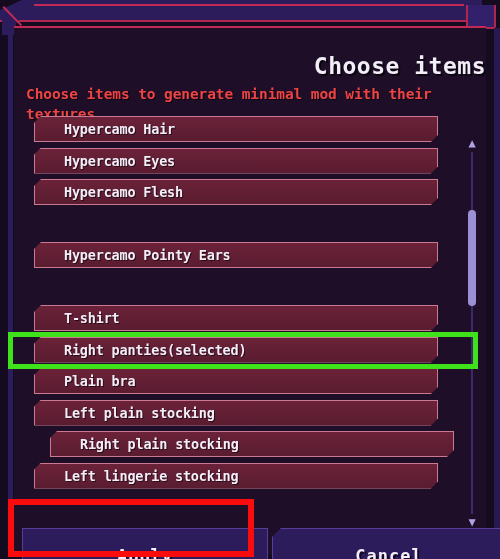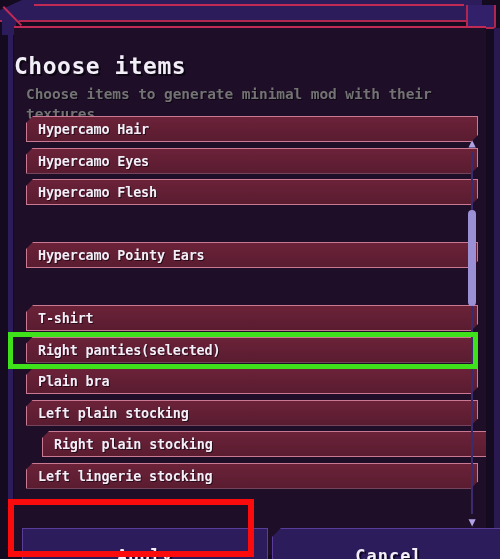--- a/index.html
+++ b/index.html
@@ -86,59 +86,60 @@
     right: 0px; top: 28px;
     width: 6px; height: 531px;
     background: #2a1850;
   }
 
   
   #dialog-title {
     position: absolute;
     left: 0; top: 25px;
     width: 472px;
-    text-align: left;
+    text-align: right;
     color: #f2eef7;
     font-size: 23px;
     font-weight: bold;
     letter-spacing: 0.5px;
     text-shadow: 2px 2px 0 #0c0512;
   }
   #dialog-description {
     position: absolute;
     left: 12px; top: 56px;
     width: 452px;
-    color: #737373;
+    color: #ef4444;
     font-size: 14.5px;
     font-weight: bold;
     line-height: 20px;
     letter-spacing: -0.1px;
     text-shadow: 1px 1px 0 #0c0512;
   }
 
   
   #item-list {
     position: absolute;
     left: 0px; top: 88px;
     width: 472px;
     height: 410px;
     overflow: hidden;
   }
   .list-item {
     position: absolute;
-    left: 12px;
-    width: 452px;
+    left: 20px;
+    width: 404px;
     height: 26px;
     background: linear-gradient(180deg, #6b2239 0%, #5a1c30 100%);
     border: 1px solid #c97a92;
     box-sizing: border-box;
     clip-path: polygon(7px 0, 100% 0, 100% calc(100% - 7px), calc(100% - 7px) 100%, 0 100%, 0 7px);
     display: flex;
     align-items: center;
     cursor: pointer;
+    padding-left: 18px;
   }
   .list-item .label {
     color: #f3eef8;
     font-size: 13.5px;
     font-weight: bold;
     padding-left: 11px;
     letter-spacing: -0.2px;
     text-shadow: 1px 1px 0 #2a0c17;
     white-space: nowrap;
   }

